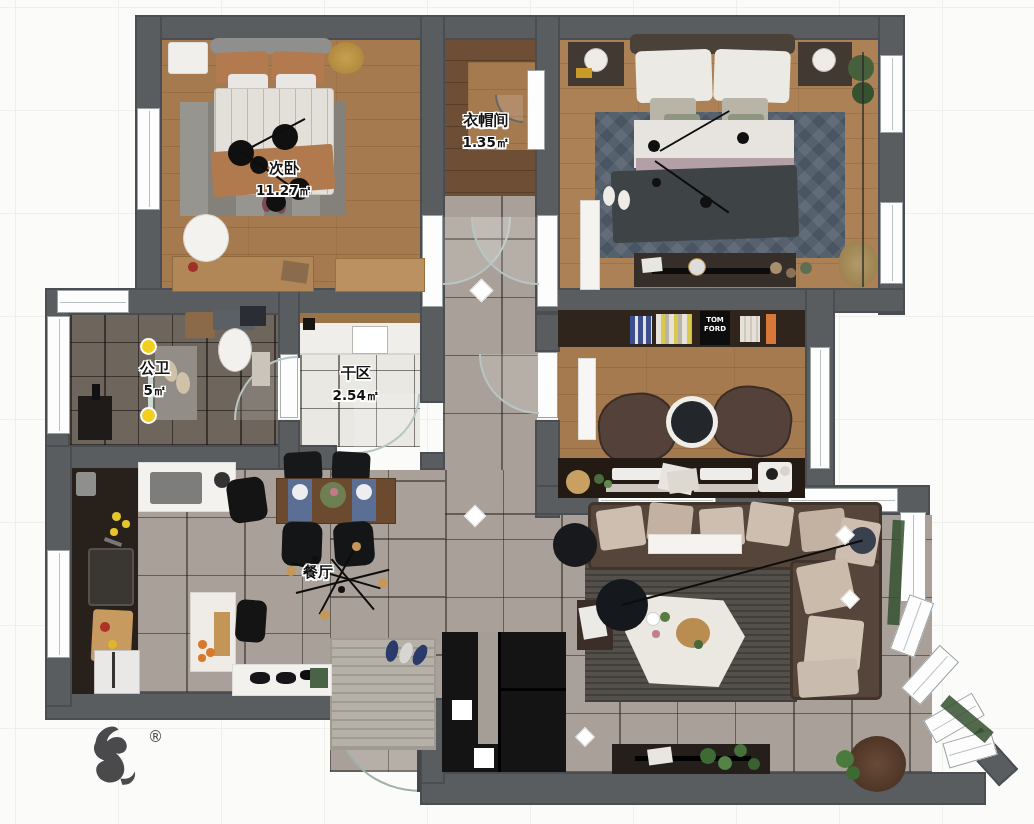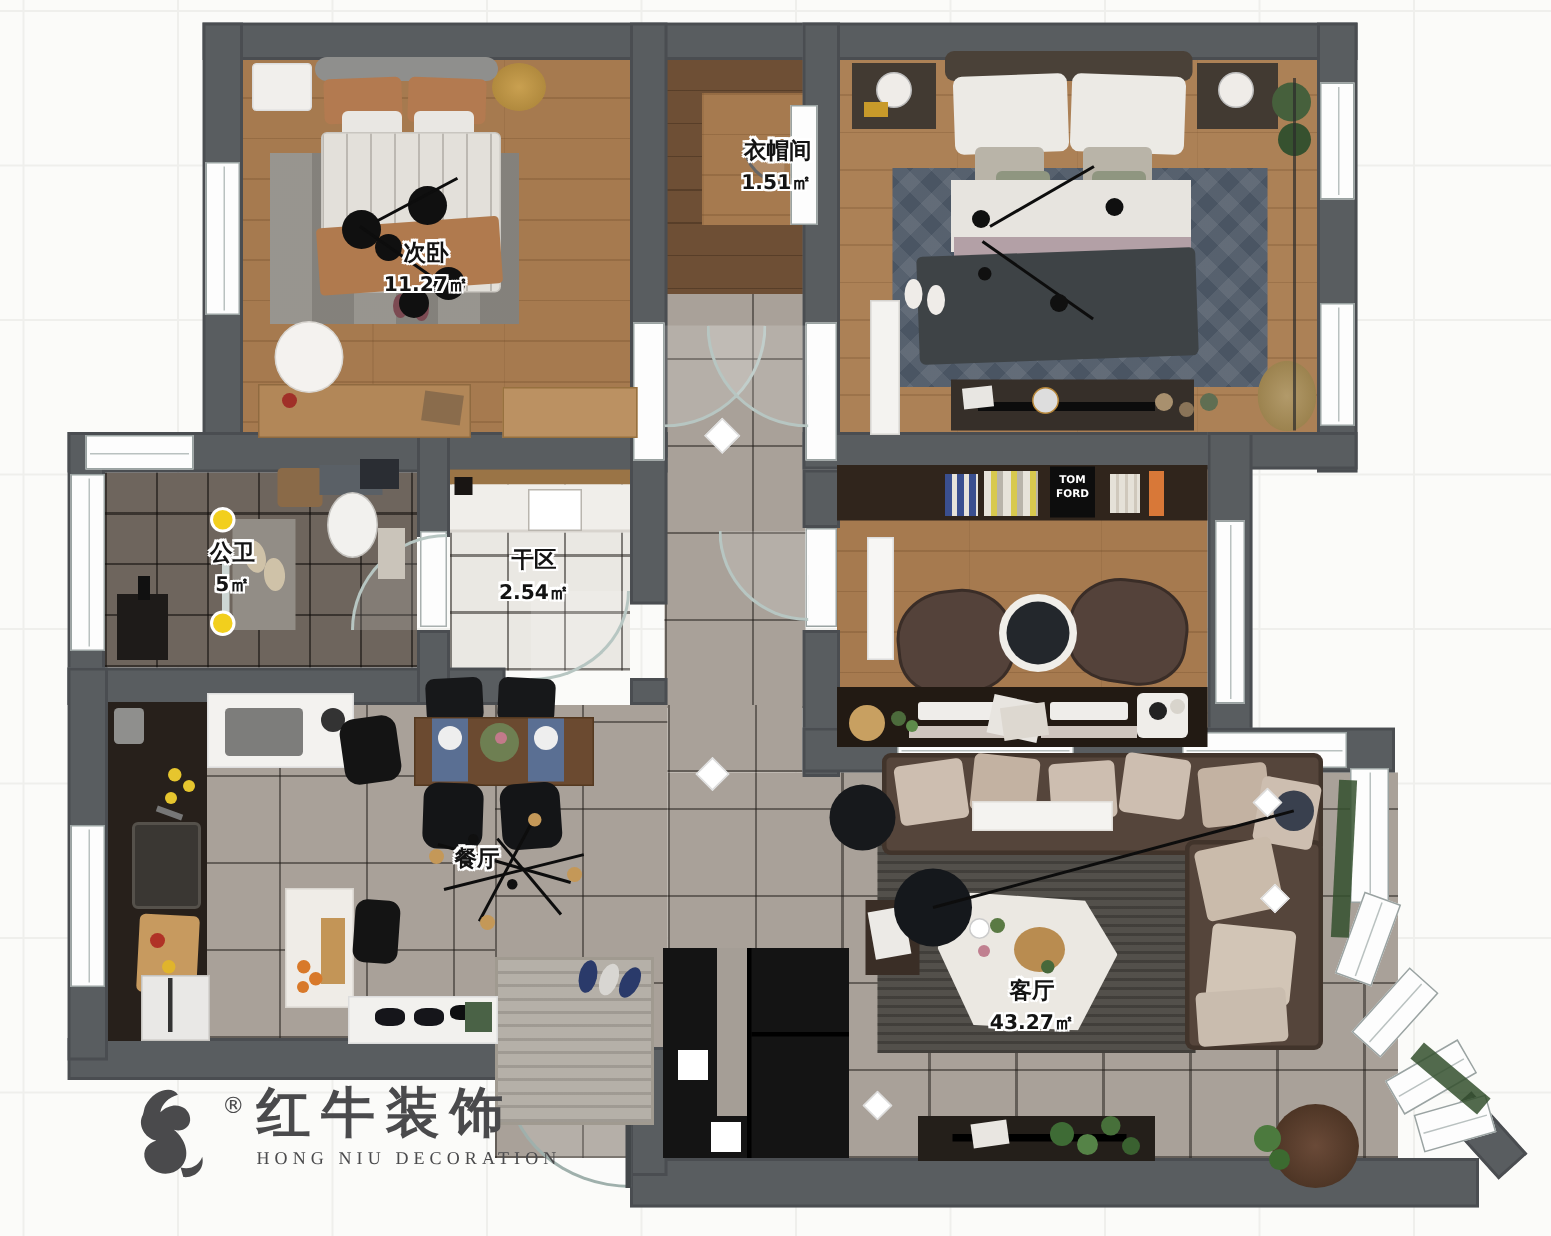--- a/index.html
+++ b/index.html
@@ -311,47 +311,39 @@
   <div class="a" style="left:843px;top:592px;width:12px;height:12px;background:#fff;border:1px solid #ddd;transform:rotate(45deg);"></div>
   <div class="a" style="left:838px;top:528px;width:12px;height:12px;background:#fff;border:1px solid #ddd;transform:rotate(45deg);"></div>
   <div class="a" style="left:578px;top:730px;width:12px;height:12px;background:#fff;border:1px solid #ddd;transform:rotate(45deg);"></div>
   <div class="a" style="left:473px;top:282px;width:15px;height:15px;background:#fff;border:1px solid #ddd;transform:rotate(45deg);"></div>
   <div class="a" style="left:467px;top:508px;width:14px;height:14px;background:#fff;border:1px solid #ddd;transform:rotate(45deg);"></div>
 
   <div class="rlabel" style="left:229px;top:156px;">
     <span class="rname">次卧</span>
     <span class="rarea">11.27㎡</span>
   </div>
-  <div class="rlabel" style="left:431px;top:88px;text-align:right;">
+  <div class="rlabel" style="left:431px;top:108px;">
     <span class="rname">衣帽间</span>
-    <span class="rarea">1.51㎡</span>
+    <span class="rarea">1.35㎡</span>
   </div>
   <div class="rlabel" style="left:100px;top:356px;">
     <span class="rname">公卫</span>
     <span class="rarea">5㎡</span>
   </div>
   <div class="rlabel" style="left:301px;top:361px;">
     <span class="rname">干区</span>
     <span class="rarea">2.54㎡</span>
   </div>
   <div class="rlabel" style="left:263px;top:560px;">
     <span class="rname">餐厅</span>
-  </div>
-  <div class="rlabel" style="left:633px;top:648px;">
-    <span class="rname">客厅</span>
-    <span class="rarea">43.27㎡</span>
   </div>
 
   <div id="logo">
     <span style="display:inline-block;margin-right:6px;">
       <svg width="54" height="66" viewBox="0 0 60 72">
         <path fill="#4a4a4c" d="M10 16 C16 4 30 1 34 8 C27 10 22 15 21 21 C30 12 42 16 43 25 C44 32 37 36 31 34 C40 41 44 54 36 62 C28 70 14 67 10 57 C7 49 12 44 18 42 C9 40 4 30 8 23 C9 20 9 18 10 16 Z"></path>
         <path fill="#4a4a4c" d="M36 62 C44 64 50 60 52 54 C54 62 48 70 38 69 Z"></path>
       </svg>
     </span>
     <span style="font-size:15px;margin-top:6px;">®</span>
-    <span style="display:inline-block;margin-left:8px;">
-      <span class="cn" style="display:block;">红牛装饰</span>
-      <span class="en" style="display:block;">HONG NIU DECORATION</span>
-    </span>
   </div>
 
 </div>
 
 </body></html>

